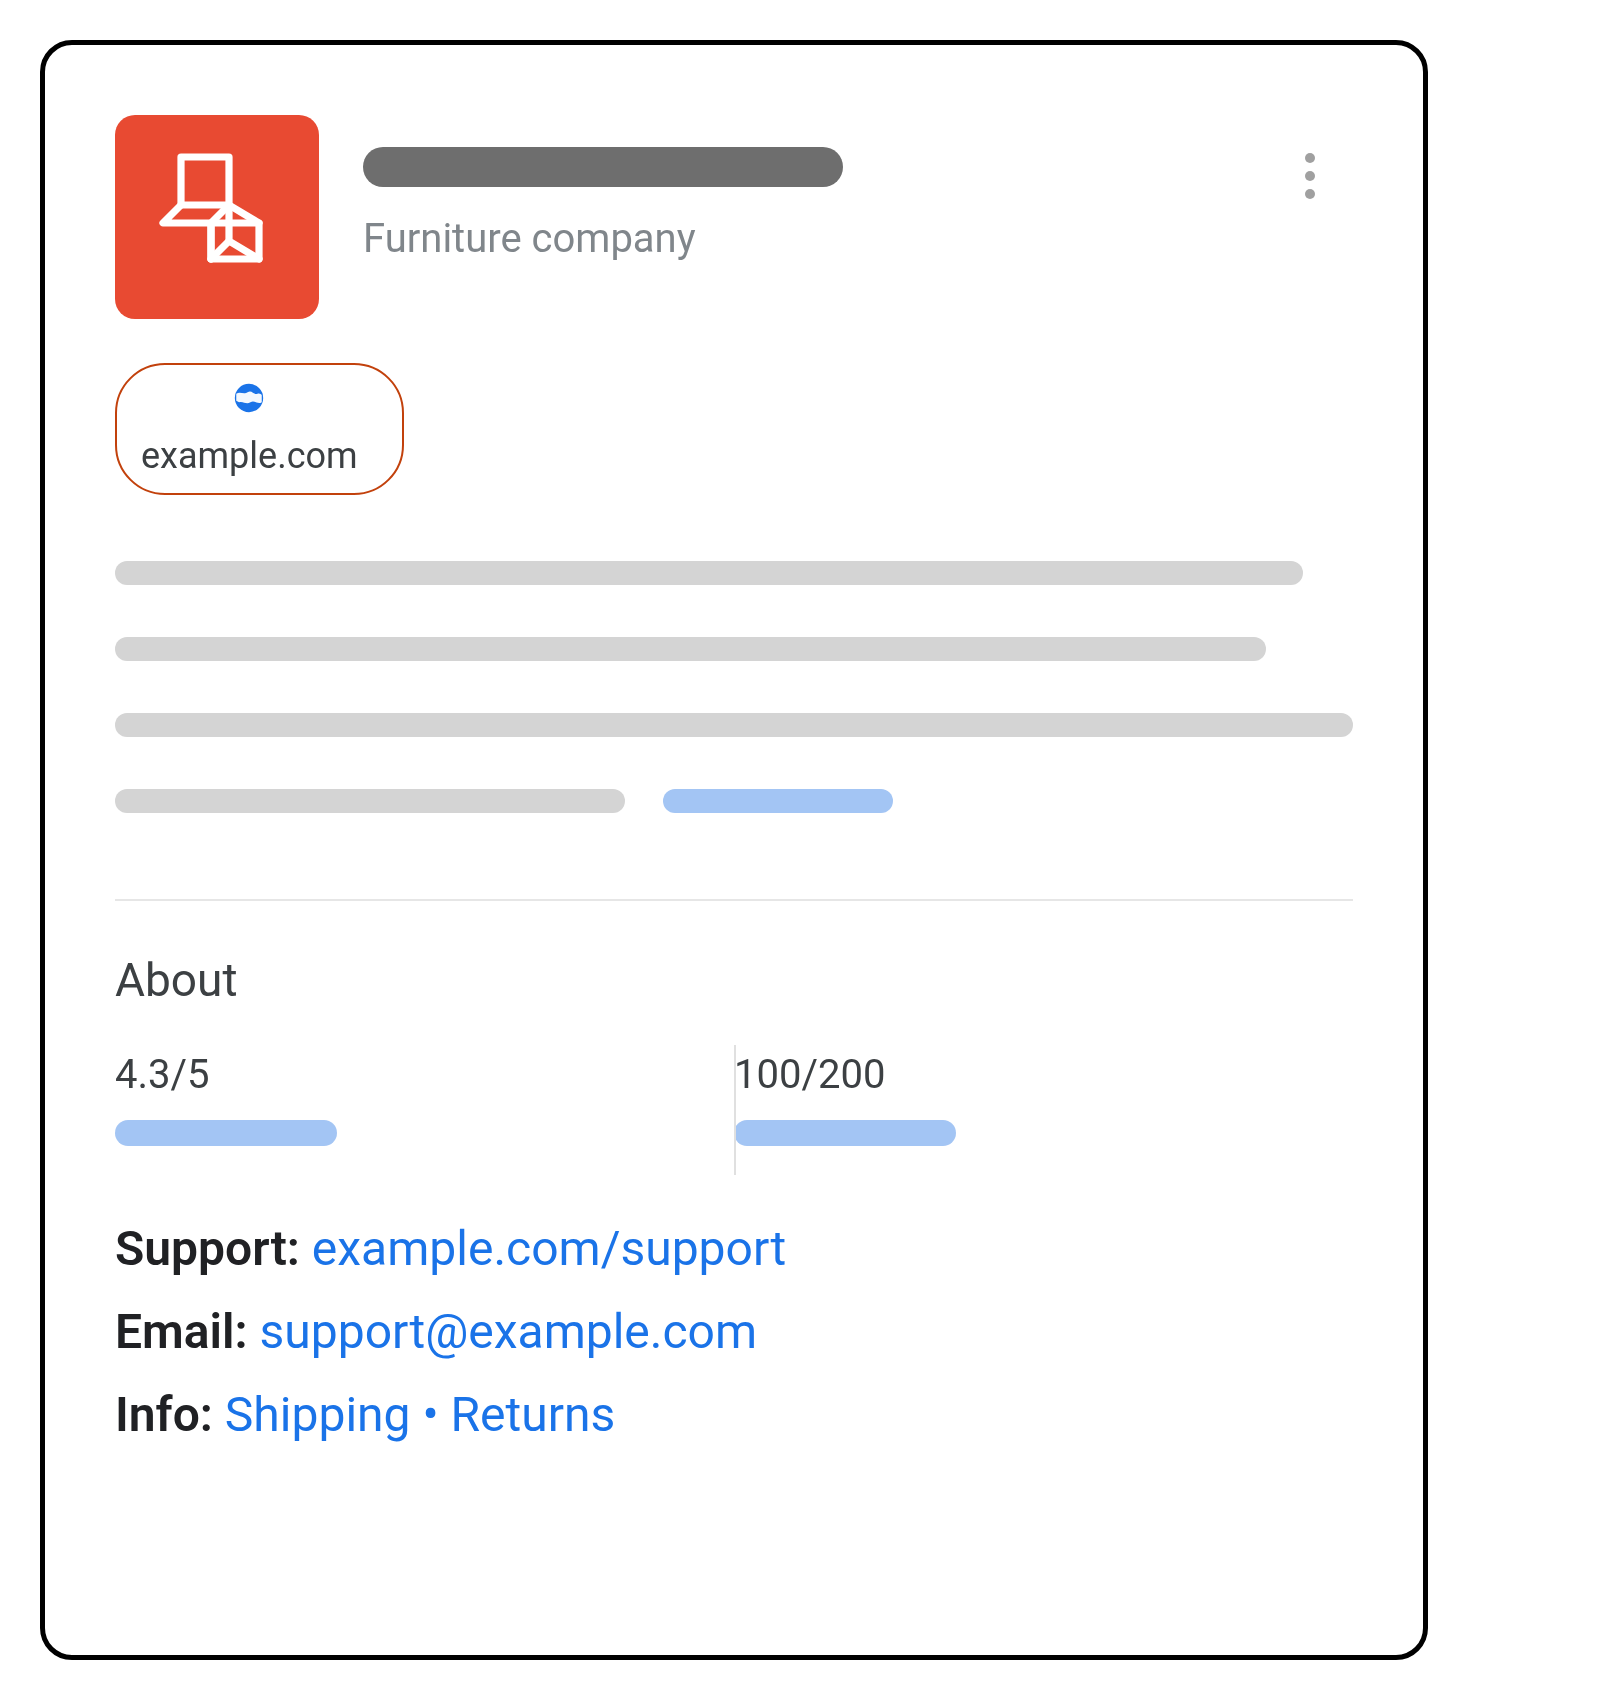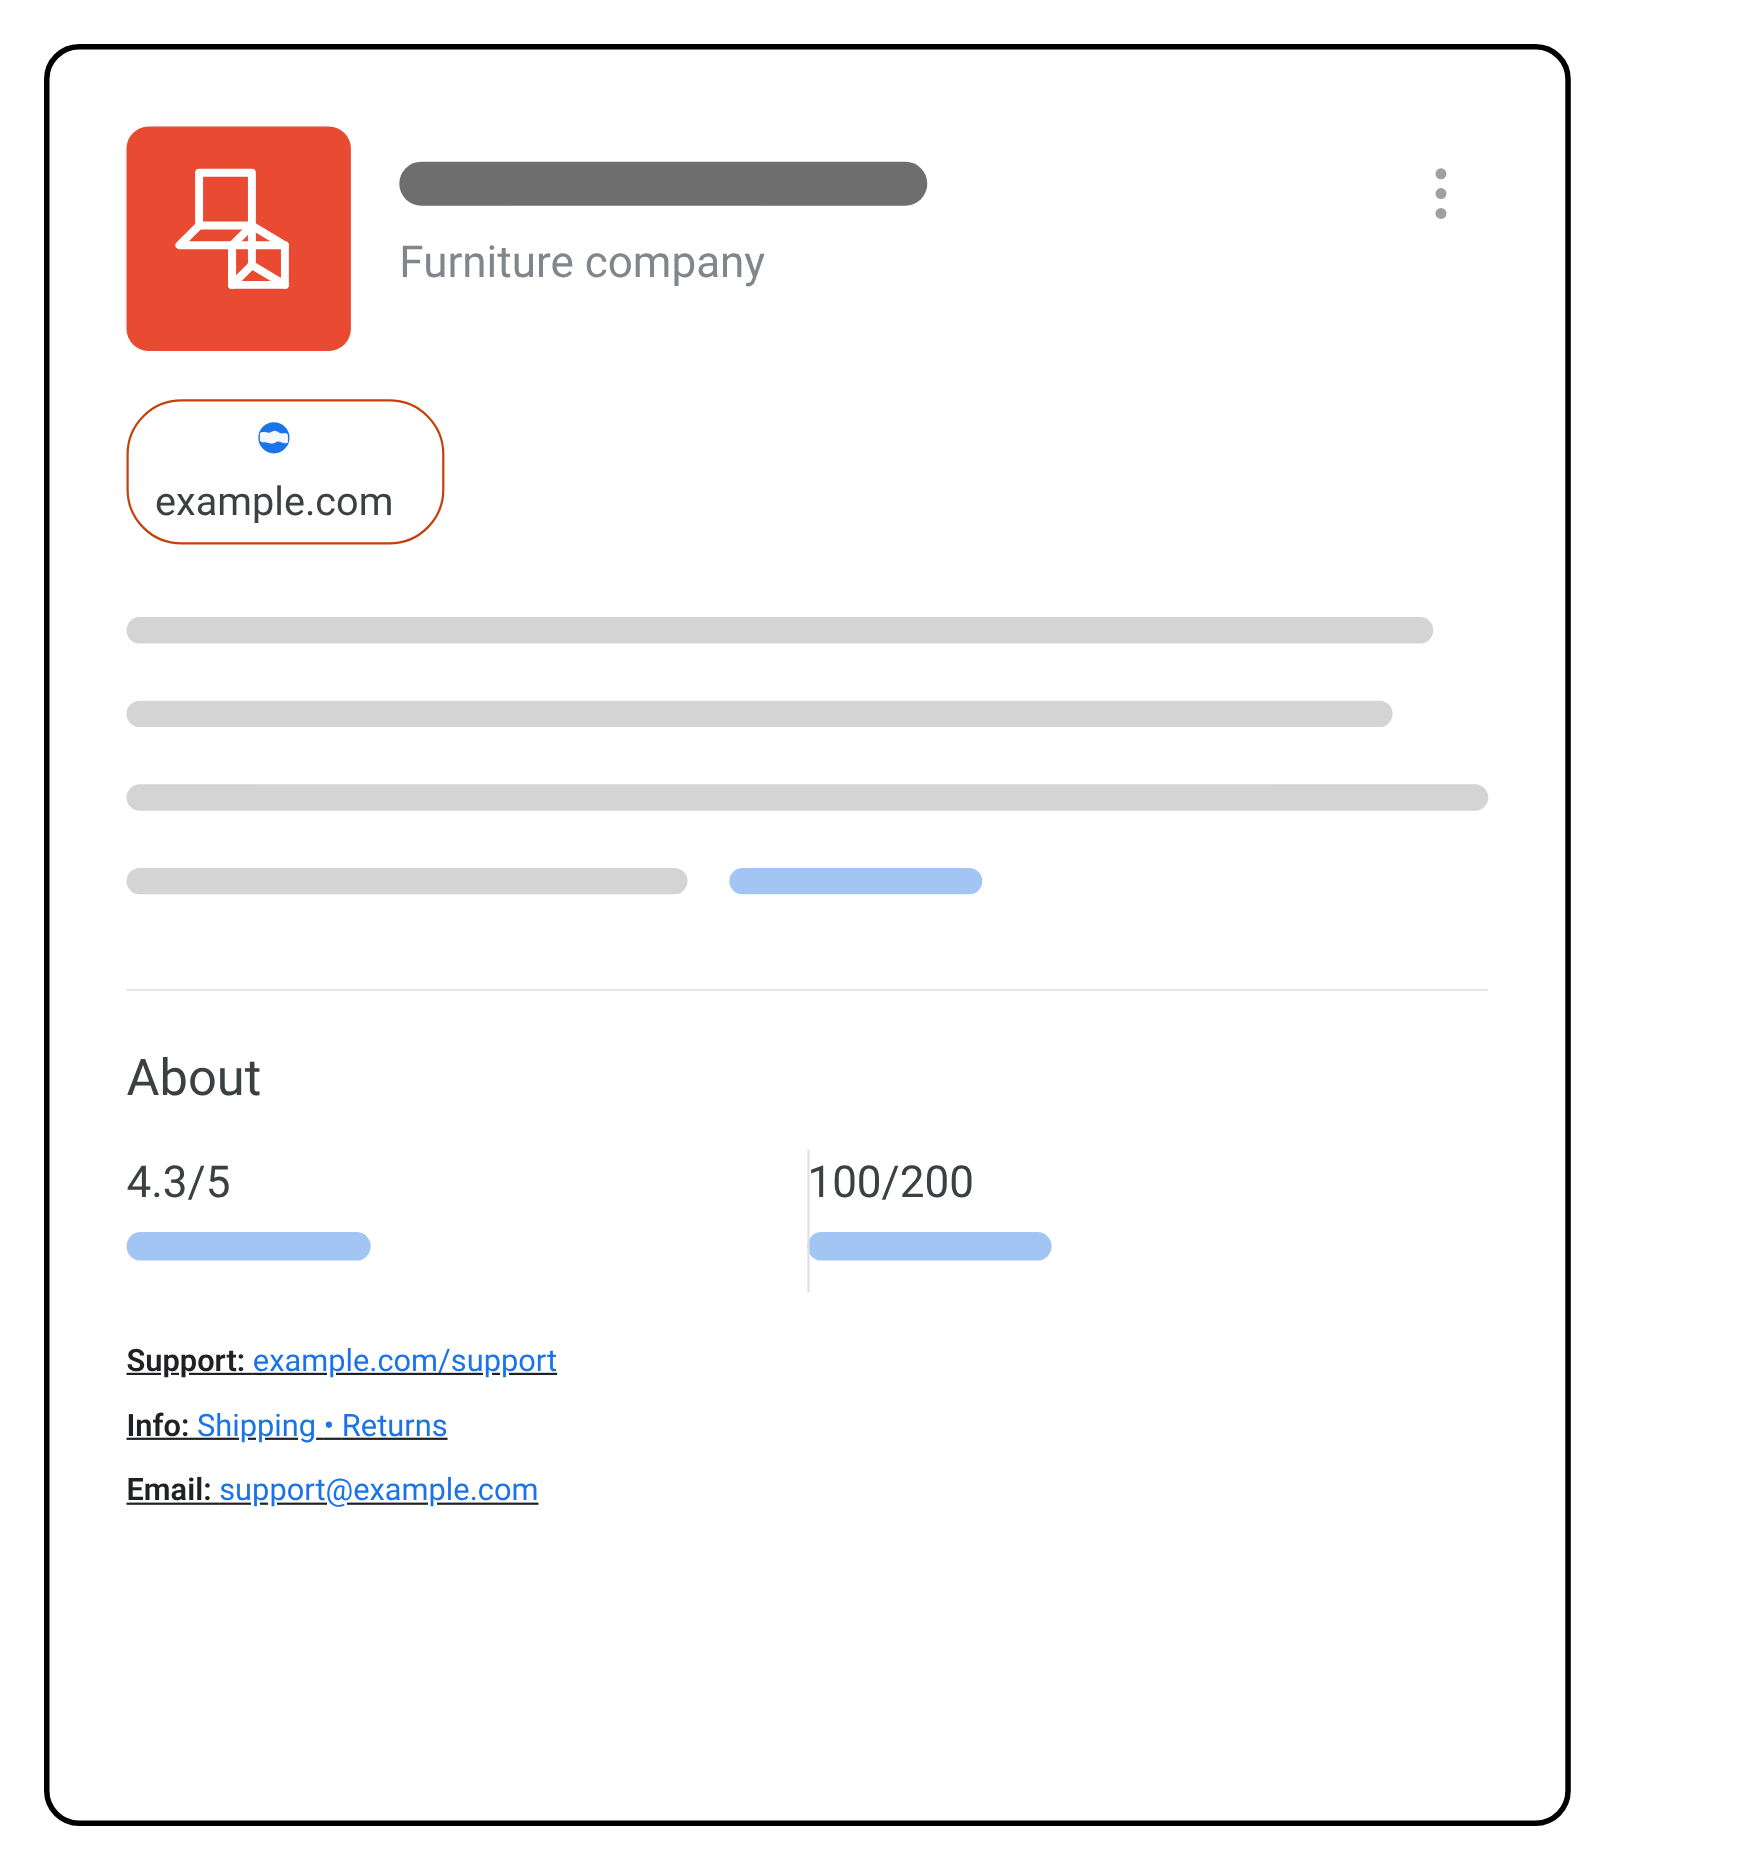--- a/index.html
+++ b/index.html
@@ -151,23 +151,22 @@
       height: 130px;
       background: #e0e0e0;
     }
     .contact-block {
       margin-top: 74px;
       display: flex;
       flex-direction: column;
       gap: 26px;
     }
     .contact-line {
-      font-size: 28px;
+      font-size: 48px;
       color: #202124;
-      text-decoration: underline;
     }
     .contact-line .label { font-weight: 600; }
     .contact-line a, .contact-line .link {
       color: #1a73e8;
       text-decoration: none;
       cursor: pointer;
     }
     .contact-line .sep { color: #1a73e8; }
   </style>
 </head>
@@ -234,24 +233,24 @@
       <div class="rating-bar"></div>
     </div>
   </div>
 
   <div class="contact-block">
     <div class="contact-line">
       <span class="label">Support: </span>
       <a class="link">example.com/support</a>
     </div>
     <div class="contact-line">
+      <span class="label">Email: </span>
+      <a class="link">support@example.com</a>
+    </div>
+    <div class="contact-line">
       <span class="label">Info: </span>
       <a class="link">Shipping</a>
       <span class="sep"> • </span>
       <a class="link">Returns</a>
     </div>
-    <div class="contact-line">
-      <span class="label">Email: </span>
-      <a class="link">support@example.com</a>
-    </div>
   </div>
 
 </div>
 
 </body></html>

